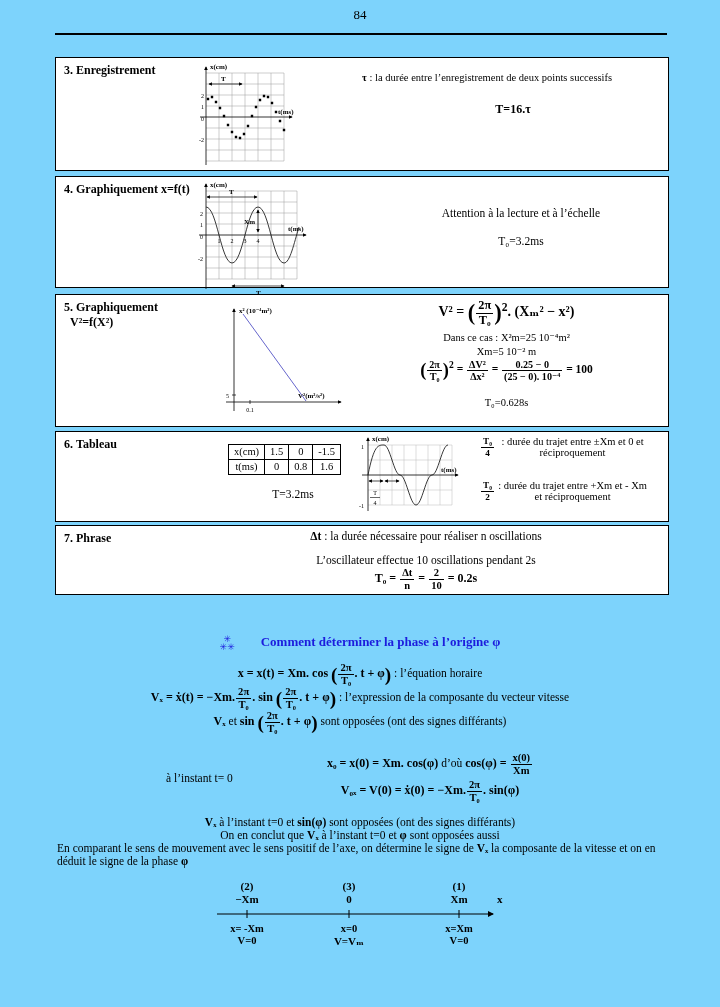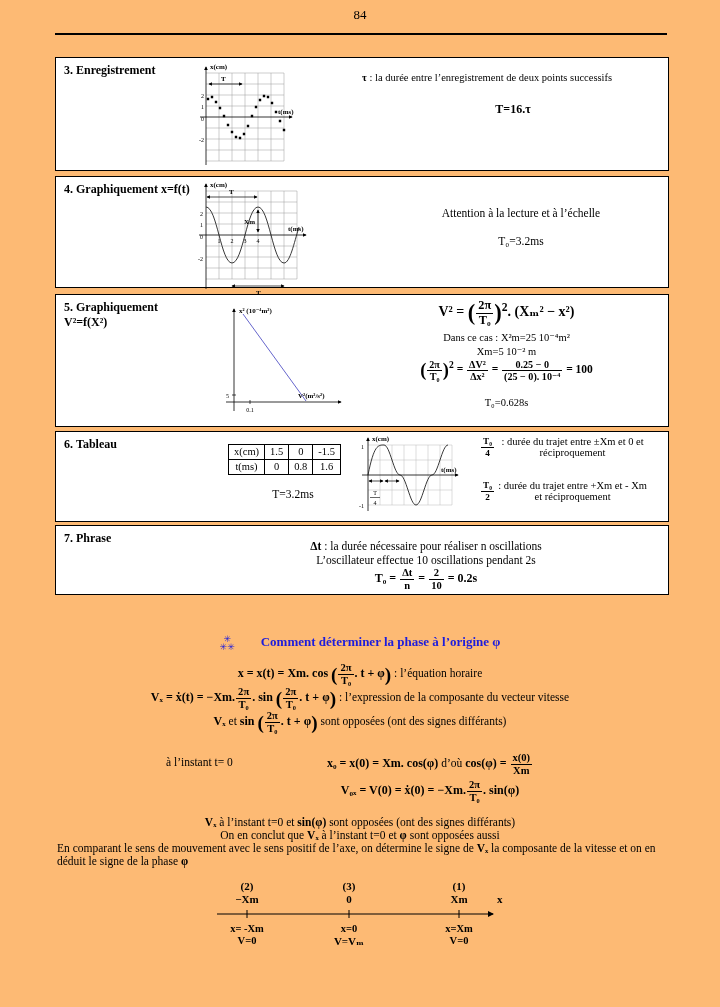--- a/index.html
+++ b/index.html
@@ -1,18 +1,18 @@
 <!DOCTYPE html>
 <html><head>
 <meta charset="utf-8">
 <style>
   html,body{margin:0;padding:0}
   body{width:720px;height:1007px;background:#fff;color:#000;
        font-family:"Liberation Serif","DejaVu Serif","DejaVu Sans",serif;font-size:12px}
-  .page{position:relative;width:720px;height:1007px;overflow:hidden;background:#fdba74}
+  .page{position:relative;width:720px;height:1007px;overflow:hidden;background:#7dd3fc}
   .c{position:absolute}
   .b{font-weight:bold}
   .u{}
   .i{}
   .ctr{text-align:center}
   .nw{white-space:nowrap}
   .small{font-size:10.5px}
   .med{font-size:11.5px}
   .box{position:absolute;left:55px;width:612px;border:1px solid #000;background:#fff}
   .sec{position:absolute;left:8px;top:5px;font-size:12px;font-weight:bold}
@@ -109,21 +109,21 @@
       <text class="gt" x="74" y="66" text-anchor="middle">4</text>
     </svg>
 
     <div class="c med ctr" style="left:330px;top:30px;width:270px">Attention à la lecture et à l’échelle</div>
     <div class="c med ctr" style="left:330px;top:58px;width:270px">T₀=3.2ms</div>
   </div>
 
   <div class="box" style="top:294px;height:131px">
     <div class="sec">
       <span>5.</span><span class="u">Graphiquement</span><br>
-      <span class="u" style="margin-left:0">V²=f(X²)</span>
+      <span class="u" style="margin-left:6px">V²=f(X²)</span>
     </div>
 
     <svg class="c" style="left:150px;top:6px" width="145" height="118" viewBox="0 0 145 118">
       <defs>
           <marker id="aC" viewBox="0 0 6 6" markerWidth="5" markerHeight="5" refX="5" refY="3" orient="auto-start-reverse">
             <path d="M0,0L6,3L0,6z" fill="#000"></path>
           </marker>
         </defs>
       <line x1="28" y1="110" x2="28" y2="8" stroke="#000" stroke-width="0.8" marker-end="url(#aC)"></line>
       <line x1="20" y1="101" x2="135" y2="101" stroke="#000" stroke-width="0.8" marker-end="url(#aC)"></line>
@@ -205,21 +205,21 @@
     <div class="c" style="left:424px;top:48px;width:183px;font-size:10.5px">
       <span class="frac b"><span class="fn">T₀</span><span class="fd">2</span></span>
       <span class="ctr" style="display:inline-block;width:150px;vertical-align:middle">: durée du trajet entre +Xm et - Xm  et réciproquement</span>
     </div>
   </div>
 
   <div class="box" style="top:525px;height:68px">
     <div class="sec">
       <span>7.</span><span class="u">Phrase</span>
     </div>
-    <div class="c med ctr" style="left:140px;top:14px;width:460px">
+    <div class="c med ctr" style="left:140px;top:4px;width:460px">
       <span class="b">Δt</span><span> : la durée nécessaire pour réaliser n oscillations</span>
     </div>
     <div class="c med ctr" style="left:140px;top:28px;width:460px">L’oscillateur effectue 10 oscillations pendant 2s</div>
     <div class="c b i ctr mathline" style="left:140px;top:41px;width:460px;font-size:12px">
       <span>T₀ =</span>
       <span class="frac"><span class="fn">Δt</span><span class="fd">n</span></span>
       <span>=</span>
       <span class="frac"><span class="fn">2</span><span class="fd">10</span></span>
       <span>= 0.2s</span>
     </div>
@@ -237,21 +237,21 @@
   </div>
 
   <div class="c ctr mathline" style="left:0;top:686px;width:720px">
     <span class="b"><span>Vₓ = ẋ(t) = −Xm.</span><span class="frac"><span class="fn">2π</span><span class="fd">T₀</span></span><span>. sin</span> <span class="bigp">(</span><span class="frac"><span class="fn">2π</span><span class="fd">T₀</span></span><span>. t + φ</span><span class="bigp">)</span></span><span class="lbl"> : l’expression de la composante du vecteur vitesse</span>
   </div>
 
   <div class="c ctr mathline" style="left:0;top:710px;width:720px">
     <span class="b">Vₓ</span><span class="lbl"> et </span><span class="b"><span>sin</span> <span class="bigp">(</span><span class="frac"><span class="fn">2π</span><span class="fd">T₀</span></span><span>. t + φ</span><span class="bigp">)</span></span><span class="lbl"> sont opposées (ont des signes différants)</span>
   </div>
 
-  <div class="c med" style="left:166px;top:756px">à l’instant t= 0</div>
+  <div class="c med" style="left:166px;top:772px">à l’instant t= 0</div>
   <div class="c ctr mathline b" style="left:250px;top:752px;width:360px">
     <span>x₀ = x(0) = Xm. cos(φ)</span><span style="font-weight:normal" class="lbl">  d’où  </span><span>cos(φ) =</span>
     <span class="frac"><span class="fn">x(0)</span><span class="fd">Xm</span></span>
   </div>
   <div class="c ctr mathline b" style="left:250px;top:779px;width:360px">
     <span>V₀ₓ = V(0) = ẋ(0) = −Xm.</span><span class="frac"><span class="fn">2π</span><span class="fd">T₀</span></span><span>. sin(φ)</span>
   </div>
 
   <div class="c ctr med" style="left:0;top:816px;width:720px">
     <span class="b">Vₓ</span><span> à l’instant t=0 et </span><span class="b">sin(φ)</span><span> sont opposées (ont des signes différants)</span>

